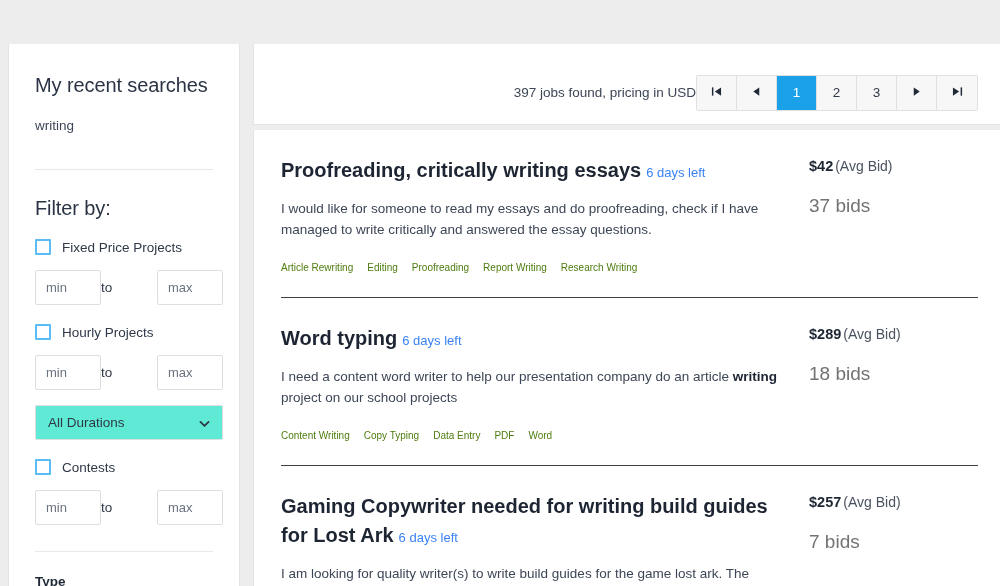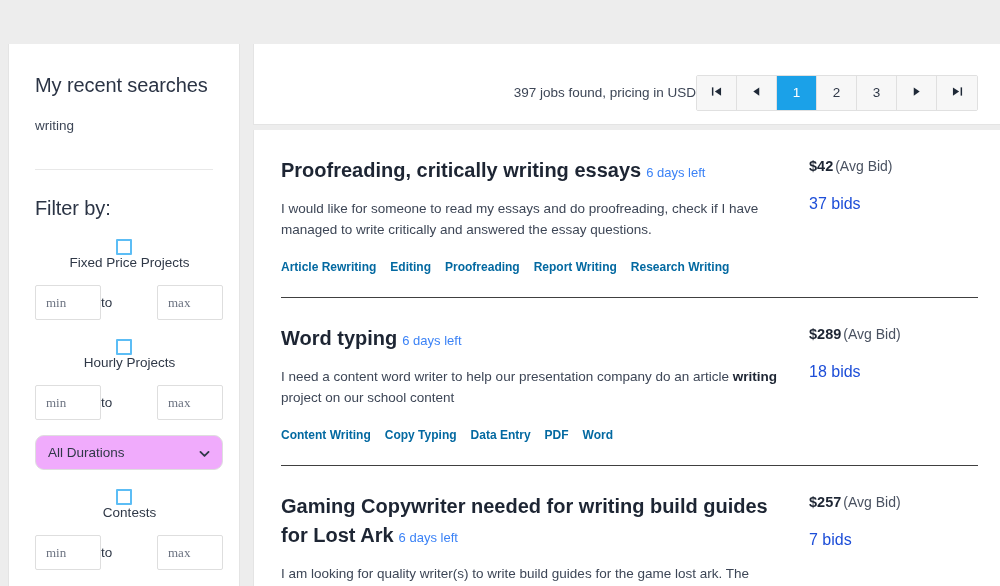--- a/index.html
+++ b/index.html
@@ -63,21 +63,20 @@
   .sb-group-label {
     font-size: 13.5px;
     font-weight: bold;
     color: #1f2937;
     margin: 25px 0 0 0;
   }
   .chk-row {
     display: flex;
     align-items: center;
     margin-top: 19px;
-    flex-direction: column;
   }
   .chk-box {
     width: 16px;
     height: 16px;
     border: 2px solid #5cbdf5;
     border-radius: 1px;
     background: #fff;
     flex: 0 0 auto;
   }
   .chk-label {
@@ -92,42 +91,42 @@
   }
   .range-input {
     width: 66px;
     height: 35px;
     border: 1px solid #dedede;
     border-radius: 2px;
     background: #fff;
     font-size: 13px;
     color: #333;
     padding: 0 10px;
-    font-family: Liberation Serif, serif;
+    font-family: Liberation Sans, sans-serif;
     outline: none;
   }
   .range-input::placeholder { color: #6b7280; opacity: 1; }
   .range-to {
     font-size: 13.5px;
     color: #2f3847;
     width: 56px;
     flex: 0 0 auto;
   }
   .select-wrap {
     position: relative;
     width: 188px;
     height: 35px;
     margin-top: 15px;
   }
   .select-box {
     width: 188px;
     height: 35px;
     border: 1px solid #dedede;
-    border-radius: 9px;
-    background: #f0abfc;
+    border-radius: 2px;
+    background: #5eead4;
     font-size: 13.5px;
     color: #2f3847;
     padding: 0 12px;
     line-height: 33px;
   }
   .select-caret {
     position: absolute;
     right: 12px;
     top: 11px;
     pointer-events: none;
@@ -233,42 +232,41 @@
     font-size: 13.5px;
     color: #3d4656;
     line-height: 1.55;
     margin-top: 14px;
   }
   .job-desc b { font-weight: bold; color: #1d2533; }
   .job-tags {
     margin-top: 16px;
   }
   .job-tag {
-    font-size: 12px;
-    color: #0369a1;
+    font-size: 10px;
+    color: #4d7c0f;
     margin-right: 14px;
     text-decoration: none;
     white-space: nowrap;
-    font-weight: bold;
   }
   .job-price {
     font-size: 14.5px;
     font-weight: bold;
     color: #1d2533;
   }
   .job-price-note {
     font-size: 14px;
     font-weight: normal;
     color: #4a5261;
     margin-left: 2px;
     text-align: center;
   }
   .job-bids {
-    font-size: 16px;
-    color: #1d4ed8;
+    font-size: 19px;
+    color: #737373;
     margin-top: 20px;
   }
 </style>
 </head>
 <body>
 
 <div class="page">
 
   <aside class="sidebar">
     <h2 class="sb-title">My recent searches</h2>
@@ -386,21 +384,21 @@
           <div class="job-bids">37 bids</div>
         </div>
       </article>
 
       <article class="job">
         <div class="job-left">
           <div class="job-title-line">
             <span class="job-title">Word typing</span><span class="job-time">6 days left</span>
           </div>
           <div class="job-desc">
-            <span>I need a content word writer to help our presentation company do an article </span><b>writing</b><span> project on our school content</span>
+            <span>I need a content word writer to help our presentation company do an article </span><b>writing</b><span> project on our school projects</span>
           </div>
           <div class="job-tags">
             <a class="job-tag" href="#">Content Writing</a><a class="job-tag" href="#">Copy Typing</a><a class="job-tag" href="#">Data Entry</a><a class="job-tag" href="#">PDF</a><a class="job-tag" href="#">Word</a>
           </div>
         </div>
         <div class="job-right">
           <div>
             <span class="job-price">$289</span><span class="job-price-note">(Avg Bid)</span>
           </div>
           <div class="job-bids">18 bids</div>

